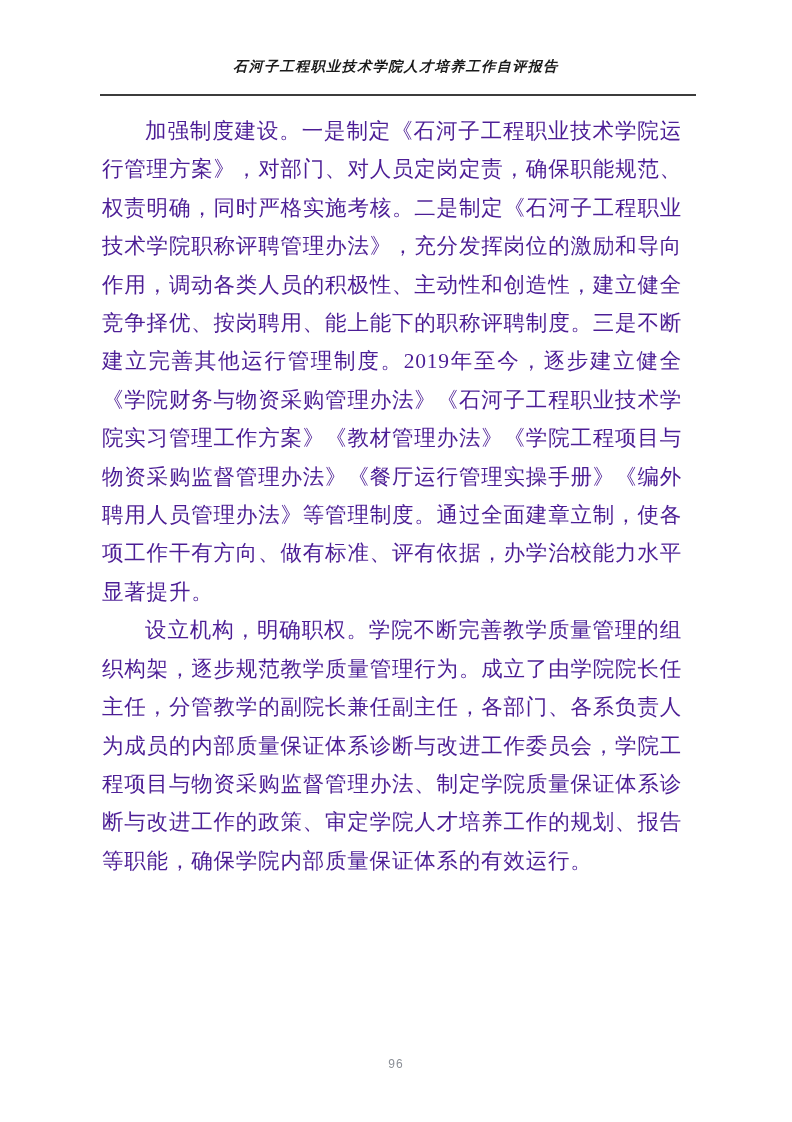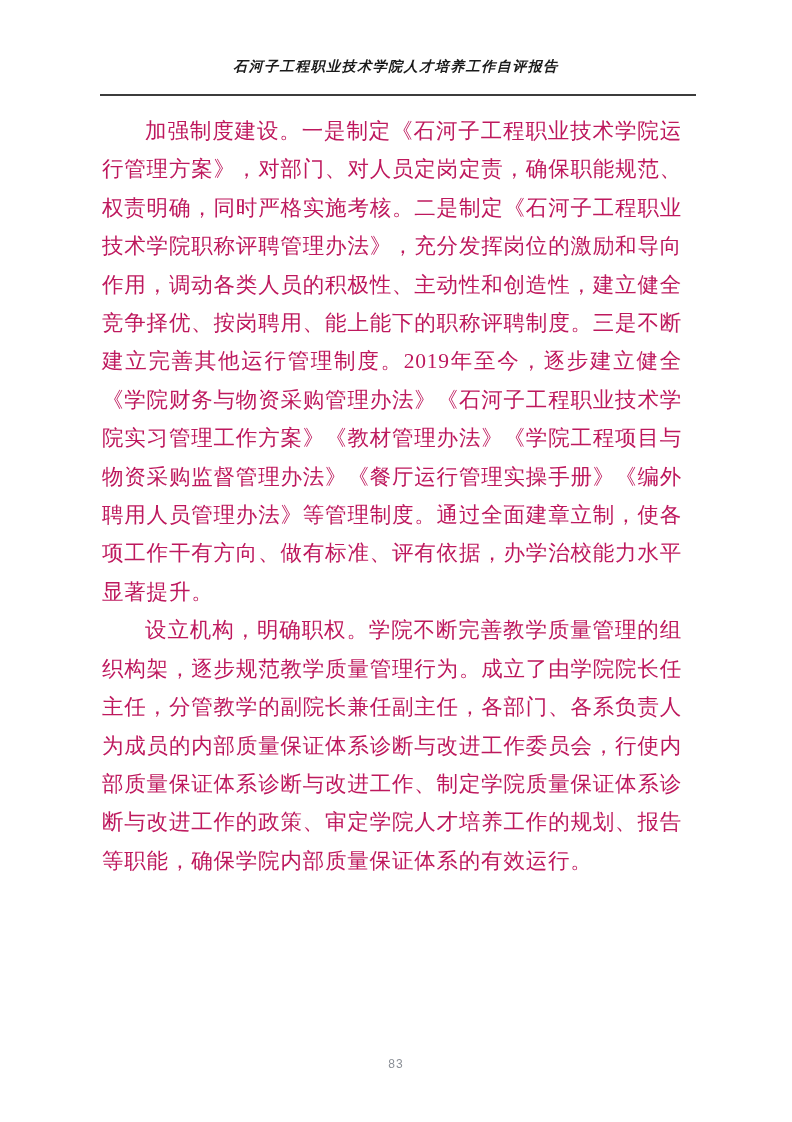--- a/index.html
+++ b/index.html
@@ -36,21 +36,21 @@
       width: 596px;
       height: 0;
       border-top: 2px solid #3c3c3c;
     }
     
     .doc-body {
       position: absolute;
       top: 112px;
       left: 102px;
       width: 580px;
-      color: #be185d;
+      color: #4c1d95;
     }
     .doc-body p {
       margin: 0;
       font-size: 21.5px;
       line-height: 38.4px;
       letter-spacing: 0.8px;
       text-align: justify;
       text-align-last: left;
       text-indent: 2em;
       word-break: break-all;
@@ -74,20 +74,20 @@
 <body>
 
 <div class="page">
 
   <div class="header-title">石河子工程职业技术学院人才培养工作自评报告</div>
 
   <div class="header-rule"></div>
 
   <div class="doc-body">
     <p>加强制度建设。一是制定《石河子工程职业技术学院运行管理方案》，对部门、对人员定岗定责，确保职能规范、权责明确，同时严格实施考核。二是制定《石河子工程职业技术学院职称评聘管理办法》，充分发挥岗位的激励和导向作用，调动各类人员的积极性、主动性和创造性，建立健全竞争择优、按岗聘用、能上能下的职称评聘制度。三是不断建立完善其他运行管理制度。2019年至今，逐步建立健全《学院财务与物资采购管理办法》《石河子工程职业技术学院实习管理工作方案》《教材管理办法》《学院工程项目与物资采购监督管理办法》《餐厅运行管理实操手册》《编外聘用人员管理办法》等管理制度。通过全面建章立制，使各项工作干有方向、做有标准、评有依据，办学治校能力水平显著提升。</p>
-    <p>设立机构，明确职权。学院不断完善教学质量管理的组织构架，逐步规范教学质量管理行为。成立了由学院院长任主任，分管教学的副院长兼任副主任，各部门、各系负责人为成员的内部质量保证体系诊断与改进工作委员会，行使内部质量保证体系诊断与改进工作、制定学院质量保证体系诊断与改进工作的政策、审定学院人才培养工作的规划、报告等职能，确保学院内部质量保证体系的有效运行。</p>
+    <p>设立机构，明确职权。学院不断完善教学质量管理的组织构架，逐步规范教学质量管理行为。成立了由学院院长任主任，分管教学的副院长兼任副主任，各部门、各系负责人为成员的内部质量保证体系诊断与改进工作委员会，学院工程项目与物资采购监督管理办法、制定学院质量保证体系诊断与改进工作的政策、审定学院人才培养工作的规划、报告等职能，确保学院内部质量保证体系的有效运行。</p>
   </div>
 
   <div class="footer">
-    <span class="page-number">83</span>
+    <span class="page-number">96</span>
   </div>
 
 </div>
 
 </body></html>

